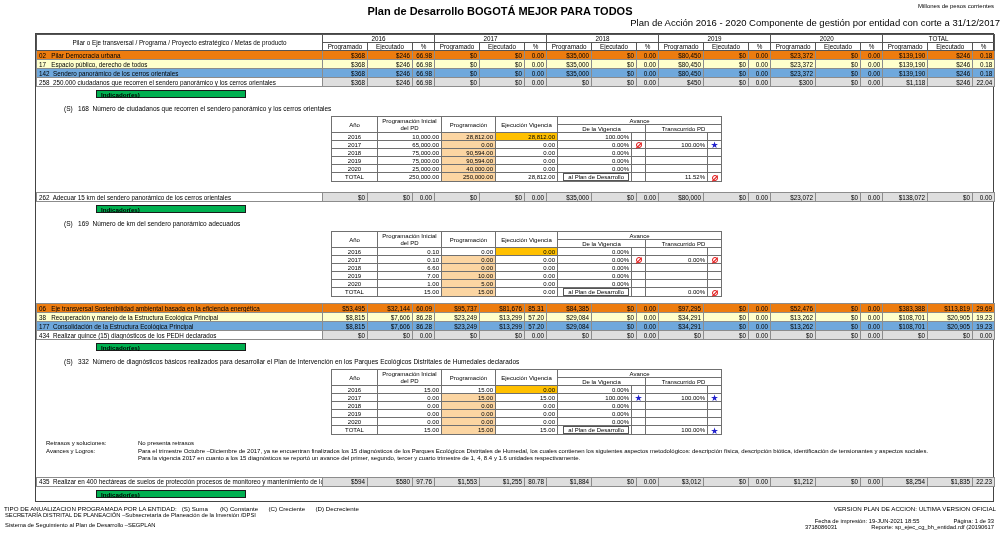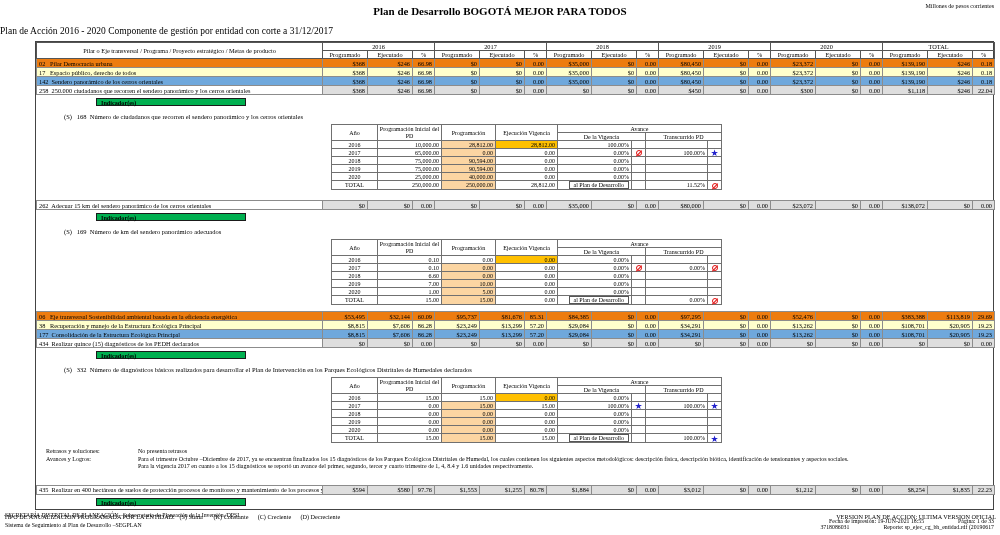--- a/index.html
+++ b/index.html
@@ -1,21 +1,21 @@
 <!DOCTYPE html>
 <html><head>
 <meta charset="utf-8">
 <style>
   *{box-sizing:border-box}
   body{margin:0;background:#fff}
   .page{width:1000px;height:535px;position:relative;overflow:hidden;background:#fff;
-        font-family:Liberation Serif, serif;color:#000}
+        font-family:Liberation Sans, sans-serif;color:#000}
   .units{position:absolute;top:3px;right:6px;font-size:6px}
   .h-title{padding-top:5px;text-align:center;font-size:11px;font-weight:bold}
-  .h-sub{margin-top:9px;text-align:left;font-size:9.5px}
+  .h-sub{text-align:right;font-size:9.5px}
   .h-ent{margin-top:3px;text-align:center;font-size:8.5px}
   .content{margin:5px 0 0 35px;width:959px;border:1px solid #444;background:#fff}
   table.grid{border-collapse:collapse;table-layout:fixed;width:100%;font-size:6.3px}
   table.grid th,table.grid td{border:1px solid #8c8c8c;padding:0 2px;height:9px;line-height:1.15;overflow:hidden;white-space:nowrap}
   table.grid thead th{font-weight:normal;text-align:center;height:8px;border-color:#555}
   .c-lbl{width:286px}.c-m{width:45px}.c-p{width:22px}
   td.lbl{text-align:left;white-space:normal;line-height:1.05}
   td.num{text-align:right}
   tr.pillar td{background:#ED7C0F}
   tr.program td{background:#FFFFCC}

